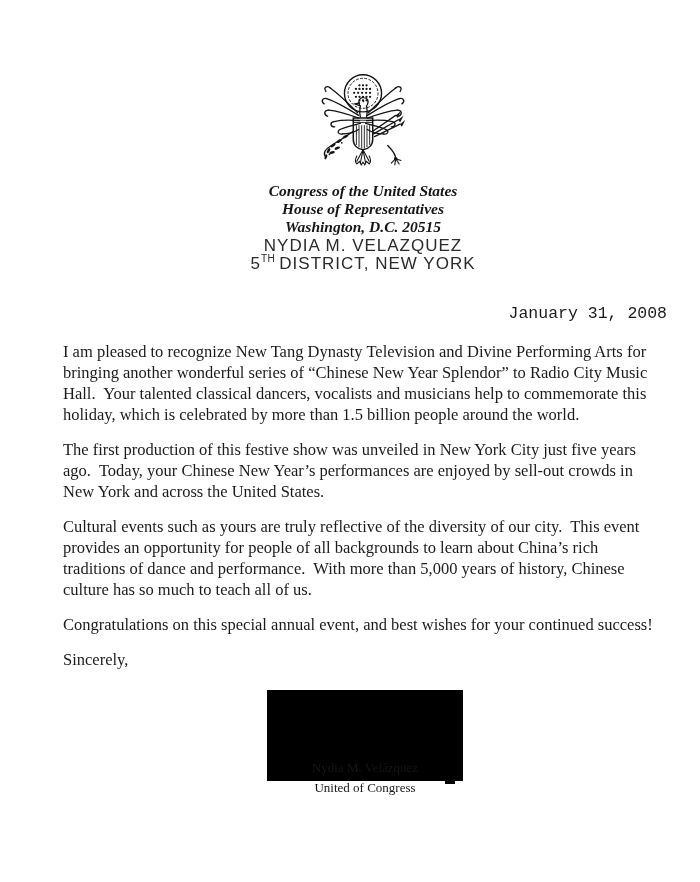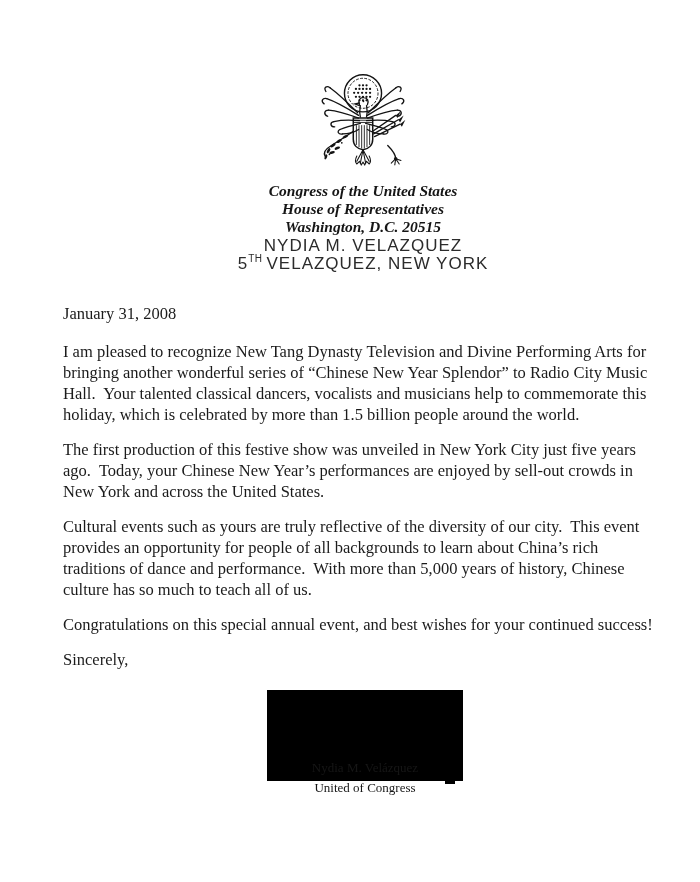--- a/index.html
+++ b/index.html
@@ -37,21 +37,21 @@
   }
   .district-line .ord{
     font-size:10px;vertical-align:super;letter-spacing:.5px;line-height:0;
   }
   .district-line .rest{margin-left:4px;}
   
   .body-col{
     position:absolute;left:63px;top:303px;width:640px;
     font-size:16.5px;line-height:21px;color:#1b1b1b;
   }
-  .date{text-align:left;width:604px;margin:0 0 17px 0;}
+  .date{text-align:right;width:604px;margin:0 0 17px 0;font-family:Liberation Mono, monospace;}
   .para{margin:0 0 14px 0;}
   .para .line{white-space:pre;}
   .closing{margin:0;}
   
   .sig-box{
     position:absolute;left:267px;top:690px;width:196px;height:91px;
     background:#000;
   }
   .sig-box::after{
     content:"";position:absolute;right:8px;bottom:-3px;width:10px;height:4px;background:#000;
@@ -177,21 +177,21 @@
     </svg>
 
     <div class="script-lines">
       <div>Congress of the United States</div>
       <div>House of Representatives</div>
       <div>Washington, D.C. 20515</div>
     </div>
 
     <div class="member-name">NYDIA M. VELAZQUEZ</div>
 
-    <div class="district-line"><span>5</span><span class="ord">TH</span><span class="rest">VELAZQUEZ, NEW YORK</span></div>
+    <div class="district-line"><span>5</span><span class="ord">TH</span><span class="rest">DISTRICT, NEW YORK</span></div>
   </div>
 
   <div class="body-col">
     <div class="date">January 31, 2008</div>
 
     <div class="para">
         <div class="line">I am pleased to recognize New Tang Dynasty Television and Divine Performing Arts for</div>
         <div class="line">bringing another wonderful series of “Chinese New Year Splendor” to Radio City Music</div>
         <div class="line">Hall.  Your talented classical dancers, vocalists and musicians help to commemorate this</div>
         <div class="line">holiday, which is celebrated by more than 1.5 billion people around the world.</div>

